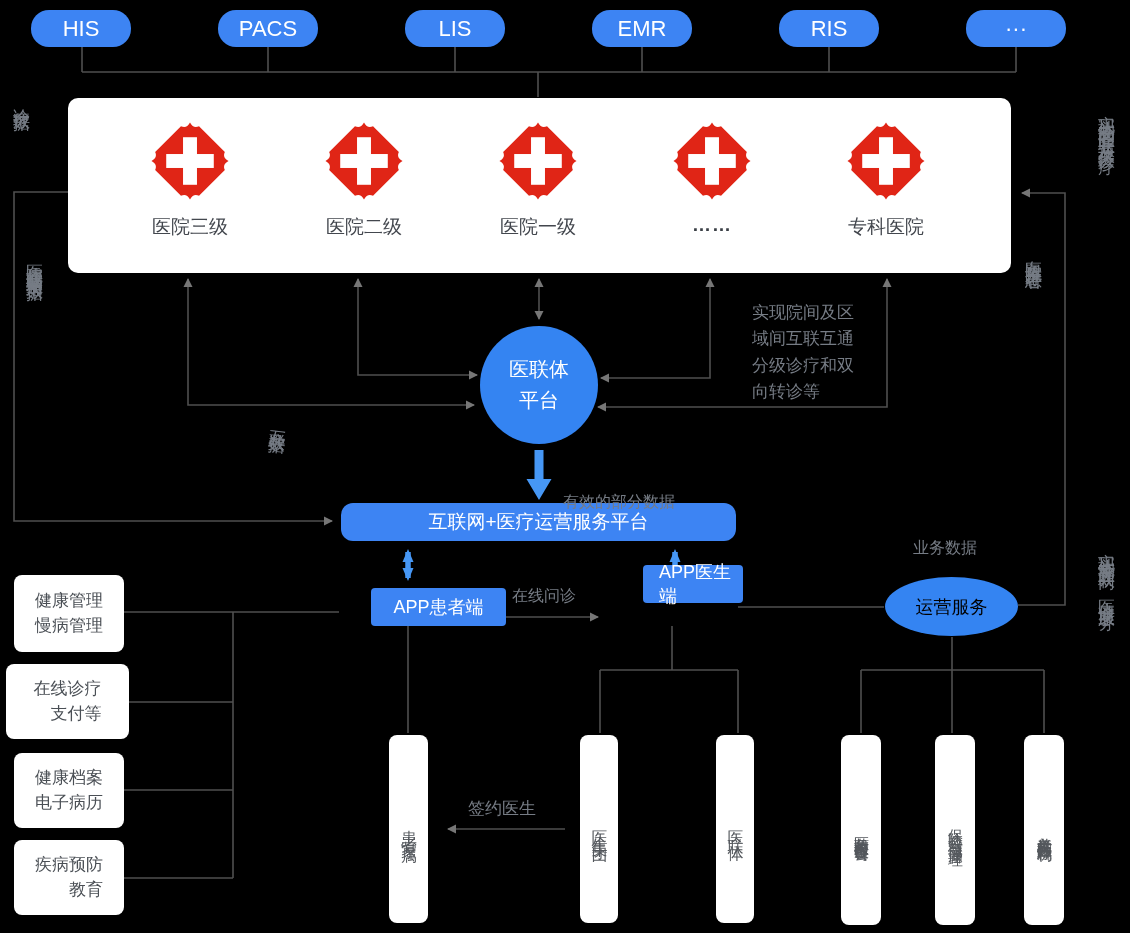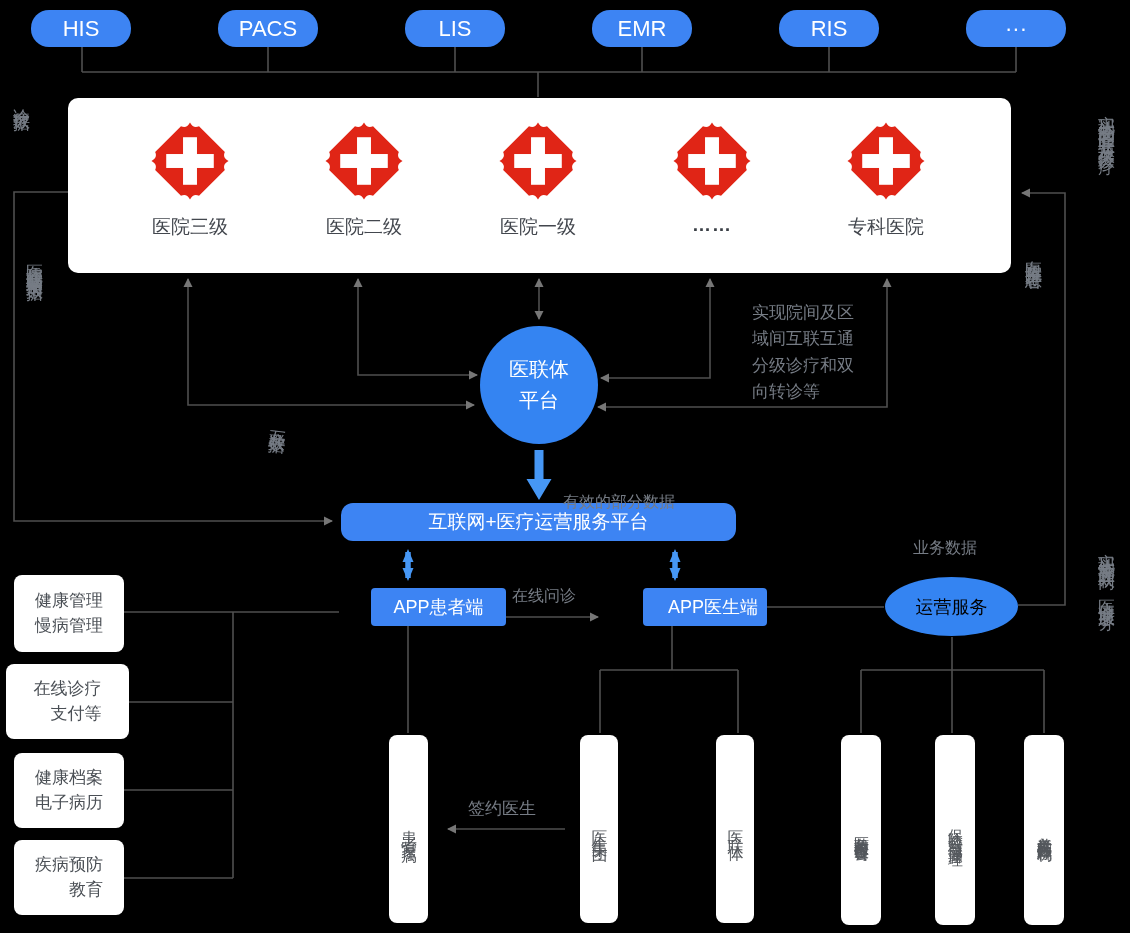--- a/index.html
+++ b/index.html
@@ -135,21 +135,21 @@
       </svg>
     <div class="hosp-label">专科医院</div>
   </div>
 
   <div class="abs node circle" style="left:480px;top:326px;width:118px;height:118px;">医联体
 平台</div>
 
   <div class="abs node bar" style="left:341px;top:503px;width:395px;height:38px;">互联网+医疗运营服务平台</div>
 
   <div class="abs node appbox" style="left:341px;top:588px;width:135px;height:38px;">APP患者端</div>
-  <div class="abs node appbox" style="left:613px;top:588px;width:124px;height:38px;padding-left:16px;">APP医生端</div>
+  <div class="abs node appbox" style="left:613px;top:565px;width:100px;height:38px;padding-left:16px;">APP医生端</div>
 
   <div class="abs node ellipse" style="left:885px;top:577px;width:133px;height:59px;">运营服务</div>
 
   <div class="abs node leftbox" style="left:14px;top:575px;width:110px;height:77px;">健康管理
 慢病管理</div>
   <div class="abs node leftbox" style="left:6px;top:664px;width:123px;height:75px;">在线诊疗
 支付等</div>
   <div class="abs node leftbox" style="left:14px;top:753px;width:110px;height:75px;">健康档案
 电子病历</div>
   <div class="abs node leftbox" style="left:14px;top:840px;width:110px;height:75px;">疾病预防

